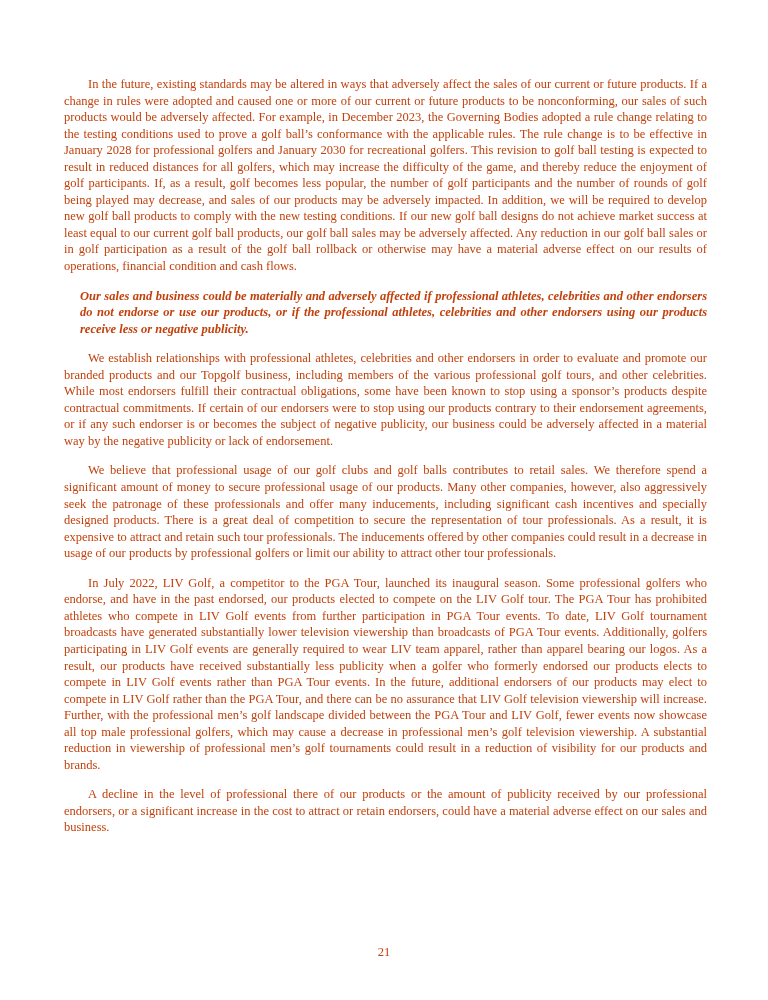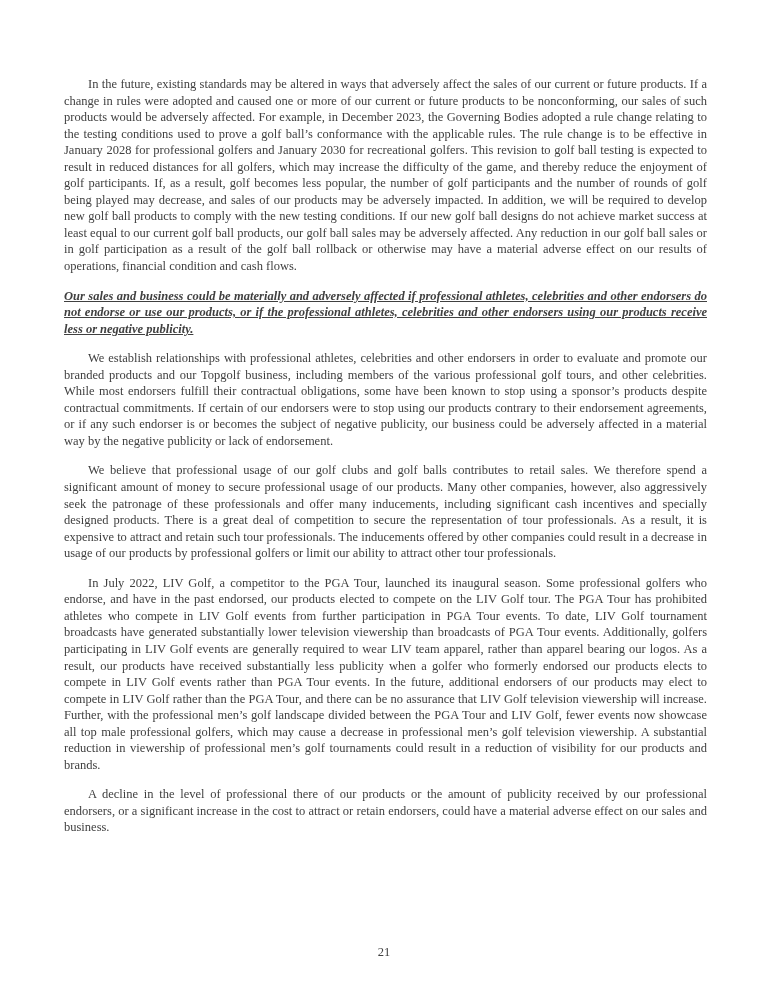--- a/index.html
+++ b/index.html
@@ -7,44 +7,43 @@
     padding: 0;
     background: #ffffff;
   }
   .page {
     position: relative;
     width: 768px;
     height: 1000px;
     background: #ffffff;
     overflow: hidden;
     font-family: "Liberation Serif", "DejaVu Serif", serif;
-    color: #404040;
+    color: #c2410c;
   }
   .content {
     position: absolute;
     top: 76px;
     left: 64px;
     width: 643px;
     font-size: 12.5px;
     line-height: 16.55px;
     text-align: justify;
   }
   .para {
     margin: 13px 0 0 0;
     text-indent: 24px;
   }
   .para:first-child {
     margin-top: 0;
   }
   .heading {
-    margin: 13px 0 0 0;
+    margin: 13px 0 0 16px;
     text-indent: 0;
     font-weight: bold;
     font-style: italic;
-    text-decoration: underline;
   }
   .page-number {
     position: absolute;
     top: 944px;
     left: 0;
     width: 768px;
     text-align: center;
     font-size: 12.5px;
     line-height: 16px;
   }

